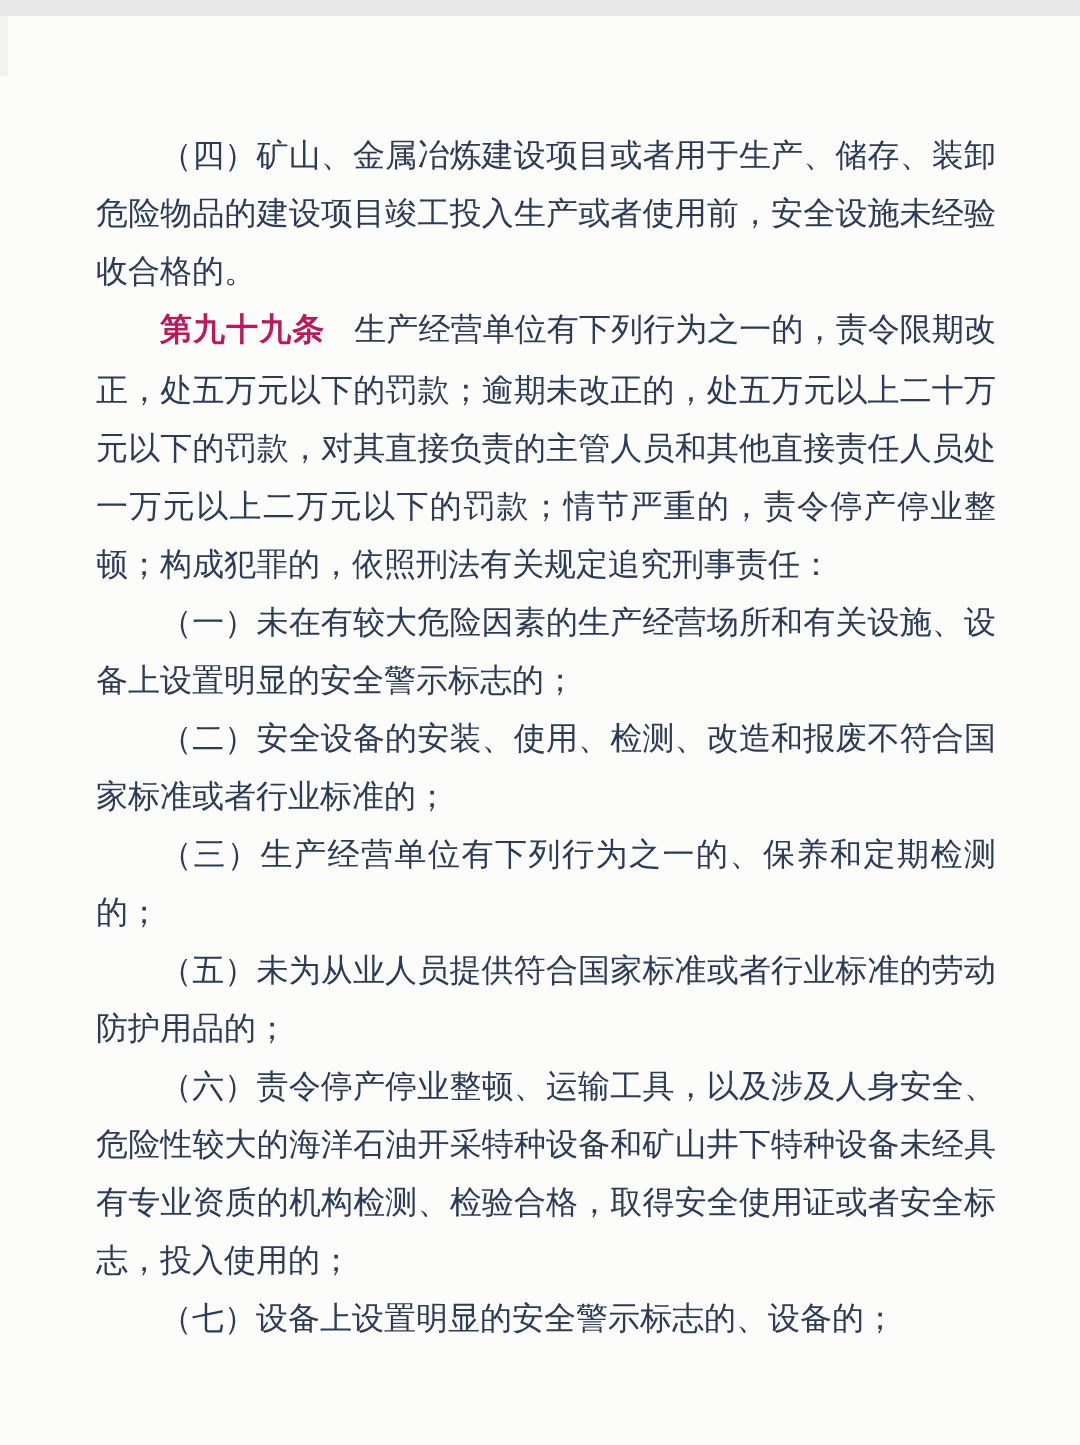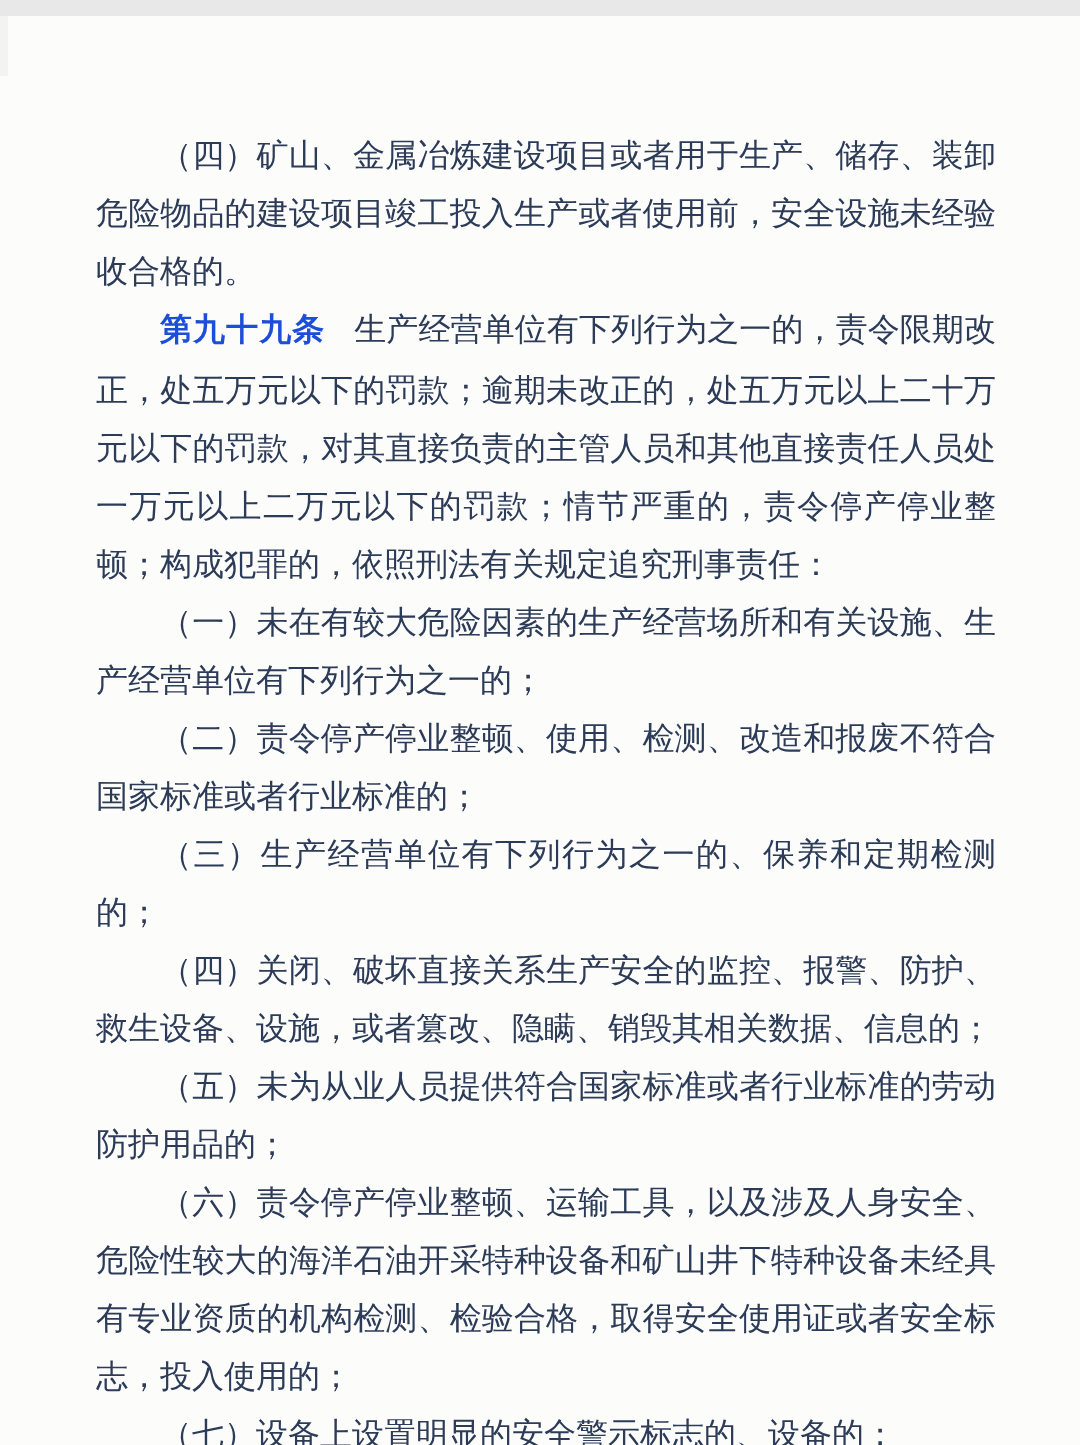--- a/index.html
+++ b/index.html
@@ -29,21 +29,21 @@
     line-height: 58px;
     color: #2c3b58;
     text-align: justify;
     text-justify: inter-ideograph;
     text-indent: 2em;
     word-break: break-all;
   }
   .article-no {
     font-family: Liberation Mono, monospace;
     font-weight: 700;
-    color: #1d4ed8;
+    color: #be185d;
     margin-right: 0.9em;
     letter-spacing: 1px;
   }
   
   .scan-edge {
     position: absolute;
     left: 0;
     top: 0;
     width: 8px;
     height: 60px;
@@ -52,21 +52,20 @@
   }
 </style>
 </head>
 <body>
 
 <div class="page">
   <div class="scan-edge"></div>
   <div class="content">
       <p class="para"><span>（四）矿山、金属冶炼建设项目或者用于生产、储存、装卸危险物品的建设项目竣工投入生产或者使用前，安全设施未经验收合格的。</span></p>
       <p class="para"><span class="article-no">第九十九条</span><span>生产经营单位有下列行为之一的，责令限期改正，处五万元以下的罚款；逾期未改正的，处五万元以上二十万元以下的罚款，对其直接负责的主管人员和其他直接责任人员处一万元以上二万元以下的罚款；情节严重的，责令停产停业整顿；构成犯罪的，依照刑法有关规定追究刑事责任：</span></p>
-      <p class="para"><span>（一）未在有较大危险因素的生产经营场所和有关设施、生产经营单位有下列行为之一的；</span></p>
-      <p class="para"><span>（二）责令停产停业整顿、使用、检测、改造和报废不符合国家标准或者行业标准的；</span></p>
+      <p class="para"><span>（一）未在有较大危险因素的生产经营场所和有关设施、设备上设置明显的安全警示标志的；</span></p>
+      <p class="para"><span>（二）安全设备的安装、使用、检测、改造和报废不符合国家标准或者行业标准的；</span></p>
       <p class="para"><span>（三）生产经营单位有下列行为之一的、保养和定期检测的；</span></p>
-      <p class="para"><span>（四）关闭、破坏直接关系生产安全的监控、报警、防护、救生设备、设施，或者篡改、隐瞒、销毁其相关数据、信息的；</span></p>
       <p class="para"><span>（五）未为从业人员提供符合国家标准或者行业标准的劳动防护用品的；</span></p>
       <p class="para"><span>（六）责令停产停业整顿、运输工具，以及涉及人身安全、危险性较大的海洋石油开采特种设备和矿山井下特种设备未经具有专业资质的机构检测、检验合格，取得安全使用证或者安全标志，投入使用的；</span></p>
       <p class="para"><span>（七）设备上设置明显的安全警示标志的、设备的；</span></p>
     </div>
 </div>
 
 </body></html>

